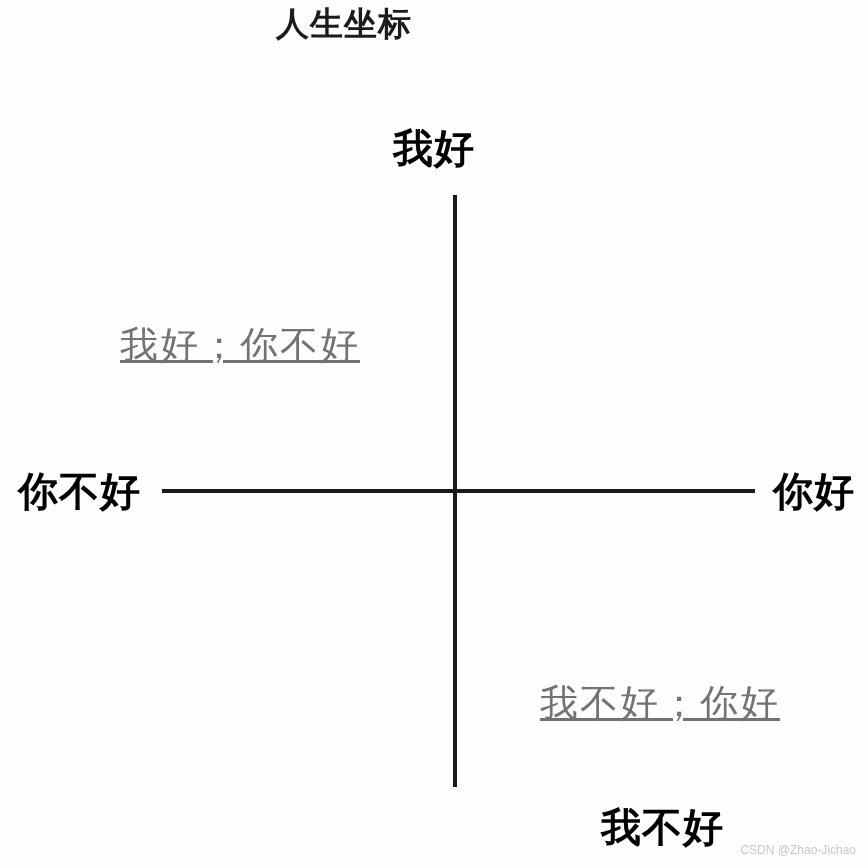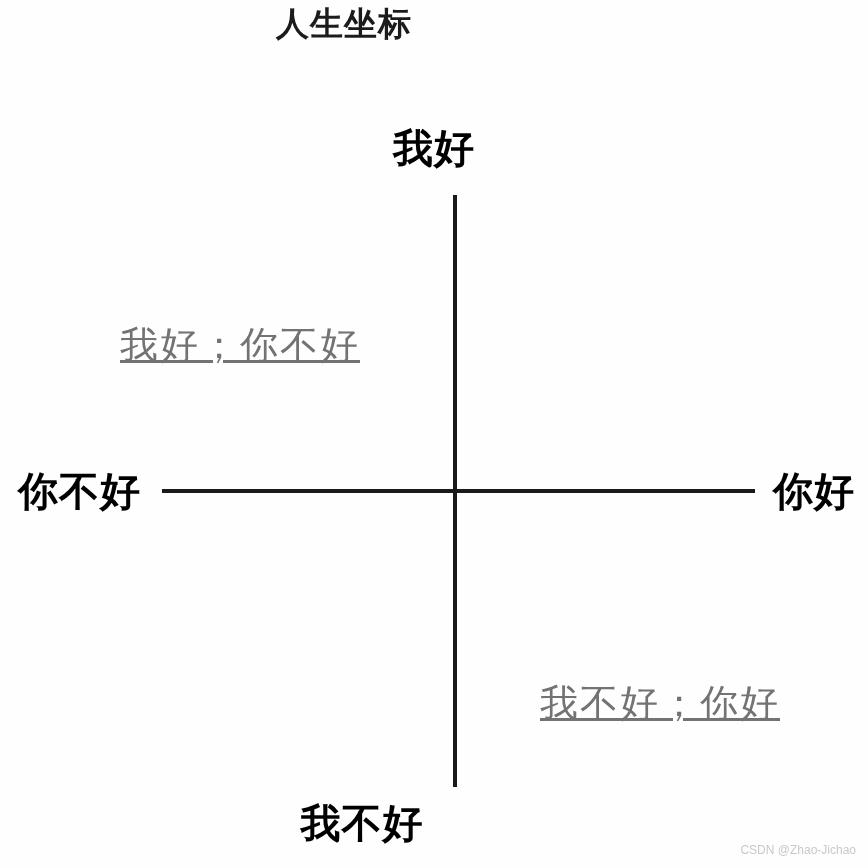--- a/index.html
+++ b/index.html
@@ -69,22 +69,21 @@
     left: 0;
     width: 868px;
     top: 126px;
     text-align: center;
   }
 
   .axis-label.bottom {
     left: 0;
     width: 724px;
     top: 805px;
-    text-align: center;
-    font-family: Liberation Mono, monospace;
+    text-align: right;
   }
 
   .axis-label.left {
     left: 18px;
     top: 469px;
     text-align: right;
   }
 
   .axis-label.right {
     right: 13px;

